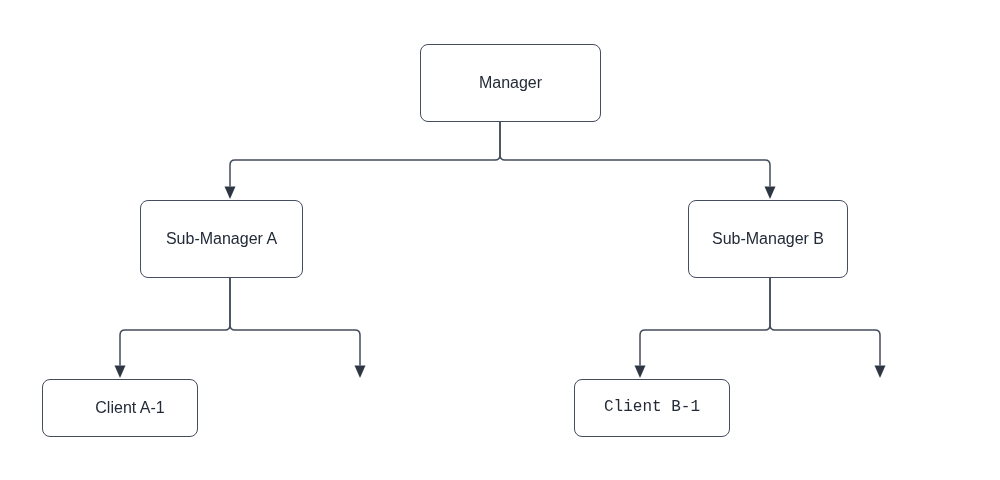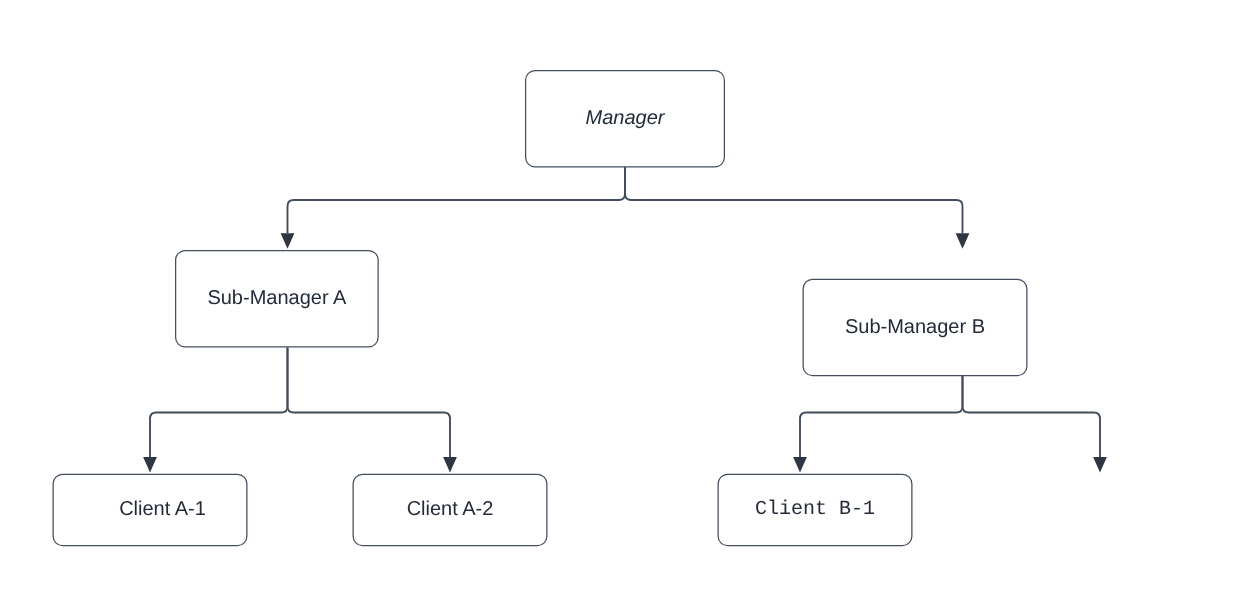--- a/index.html
+++ b/index.html
@@ -38,23 +38,23 @@
     border-radius: 8px;
     box-sizing: border-box;
     display: flex;
     align-items: center;
     justify-content: center;
     color: #232b38;
     font-size: 16px;
     line-height: 1.2;
     text-align: center;
   }
-  .node-manager   { left: 420px; top: 56px;  width: 160px; height: 78px; font-style: italic; }
+  .node-manager   { left: 420px; top: 44px;  width: 181px; height: 78px; }
   .node-sub-a     { left: 140px; top: 200px; width: 163px; height: 78px; }
-  .node-sub-b     { left: 642px; top: 200px; width: 180px; height: 78px; margin-top: 23px; }
+  .node-sub-b     { left: 688px; top: 200px; width: 160px; height: 78px; }
   .node-client-a1 { left: 42px;  top: 379px; width: 156px; height: 58px; padding-left: 20px; }
   .node-client-a2 { left: 282px; top: 379px; width: 156px; height: 58px; }
   .node-client-b1 { left: 574px; top: 379px; width: 156px; height: 58px; font-family: Liberation Mono, monospace; }
   .node-client-b2 { left: 802px; top: 379px; width: 156px; height: 58px; }
 </style>
 </head>
 <body>
 
 <div class="canvas">
 
@@ -100,22 +100,19 @@
   </div>
 
   <div class="node node-sub-b">
     <span>Sub-Manager B</span>
   </div>
 
   <div class="node node-client-a1">
     <span>Client A-1</span>
   </div>
 
-  <div class="node node-client-a2">
-    <span>Client A-2</span>
-  </div>
 
   <div class="node node-client-b1">
     <span>Client B-1</span>
   </div>
 
 
 </div>
 
 </body></html>

